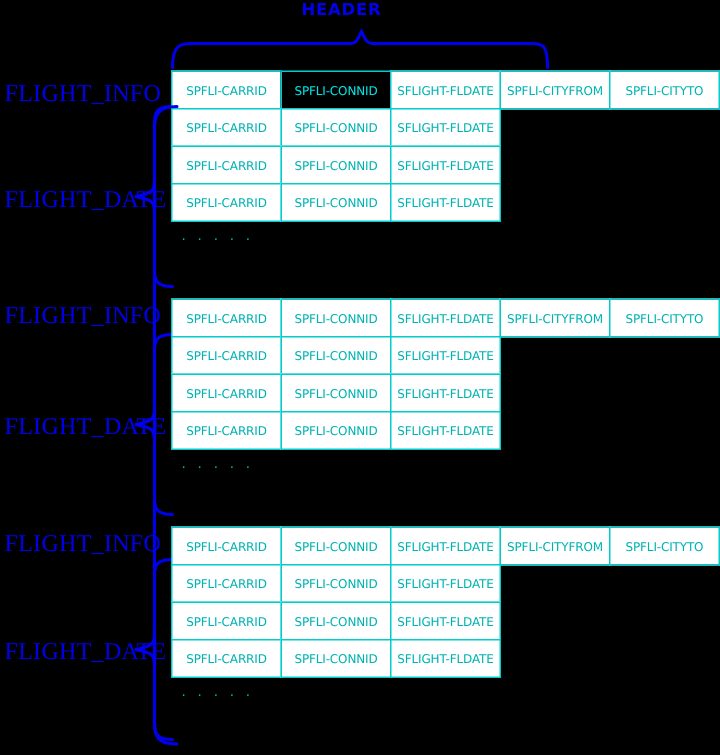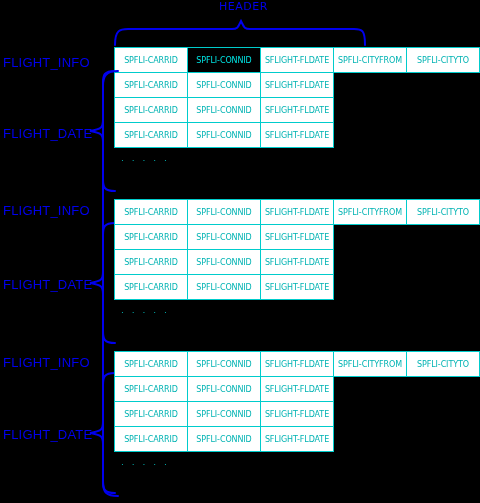--- a/index.html
+++ b/index.html
@@ -15,22 +15,22 @@
     width: 480px;
     height: 503px;
     background: #000000;
     overflow: hidden;
   }
   .abs { position: absolute; }
 
   
   .blue-label {
     color: #0000ee;
-    font-family: Liberation Sans, sans-serif;
-    font-size: 13px;
+    font-family: Liberation Serif, serif;
+    font-size: 16px;
     letter-spacing: 0.2px;
     white-space: nowrap;
     line-height: 12px;
   }
   .header-label {
     color: #0000ee;
     font-family: "DejaVu Sans", sans-serif;
     font-size: 11px;
     letter-spacing: 0.5px;
     white-space: nowrap;
@@ -67,21 +67,21 @@
     white-space: nowrap;
   }
 
   svg.brace { position: absolute; overflow: visible; }
 </style>
 </head>
 <body>
 
 <div id="canvas">
 
-  <div class="abs header-label" style="left:219px; top:0px;">HEADER</div>
+  <div class="abs header-label" style="left:201px; top:0px;font-weight:bold;">HEADER</div>
 
   <svg class="brace" style="left:114px; top:20px; width:252px; height:26px;" viewBox="0 0 252 26" fill="none">
     <path d="M1 25 C1 10, 6 9, 14 9 L118 9 C124 9, 124 7, 127 1 C130 7, 130 9, 136 9 L240 9 C248 9, 251 10, 251 25" stroke="#0000ee" stroke-width="2" fill="none" stroke-linecap="round"></path>
   </svg>
 
   <div class="abs">
     <div class="abs blue-label" style="left:3px; top:57px;">FLIGHT_INFO</div>
     <div class="abs blue-label" style="left:3px; top:128px;">FLIGHT_DATE</div>
 
     <svg class="brace" style="left:88px; top:70px; width:28px; height:122px;" viewBox="0 0 28 122" fill="none">

